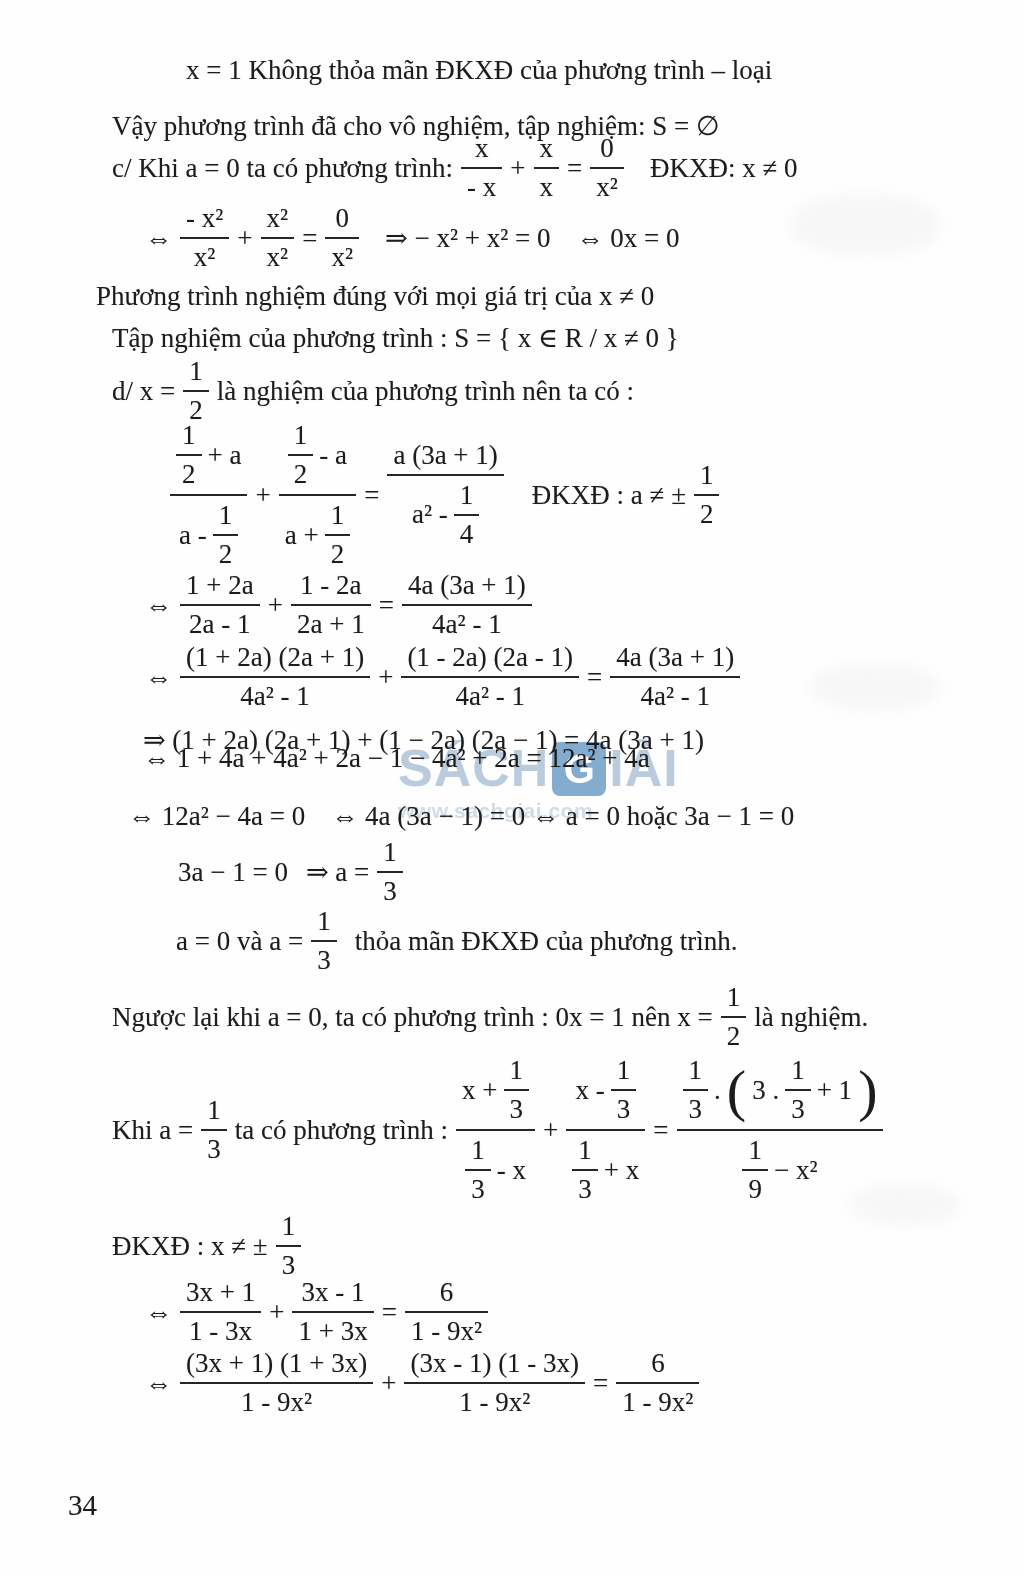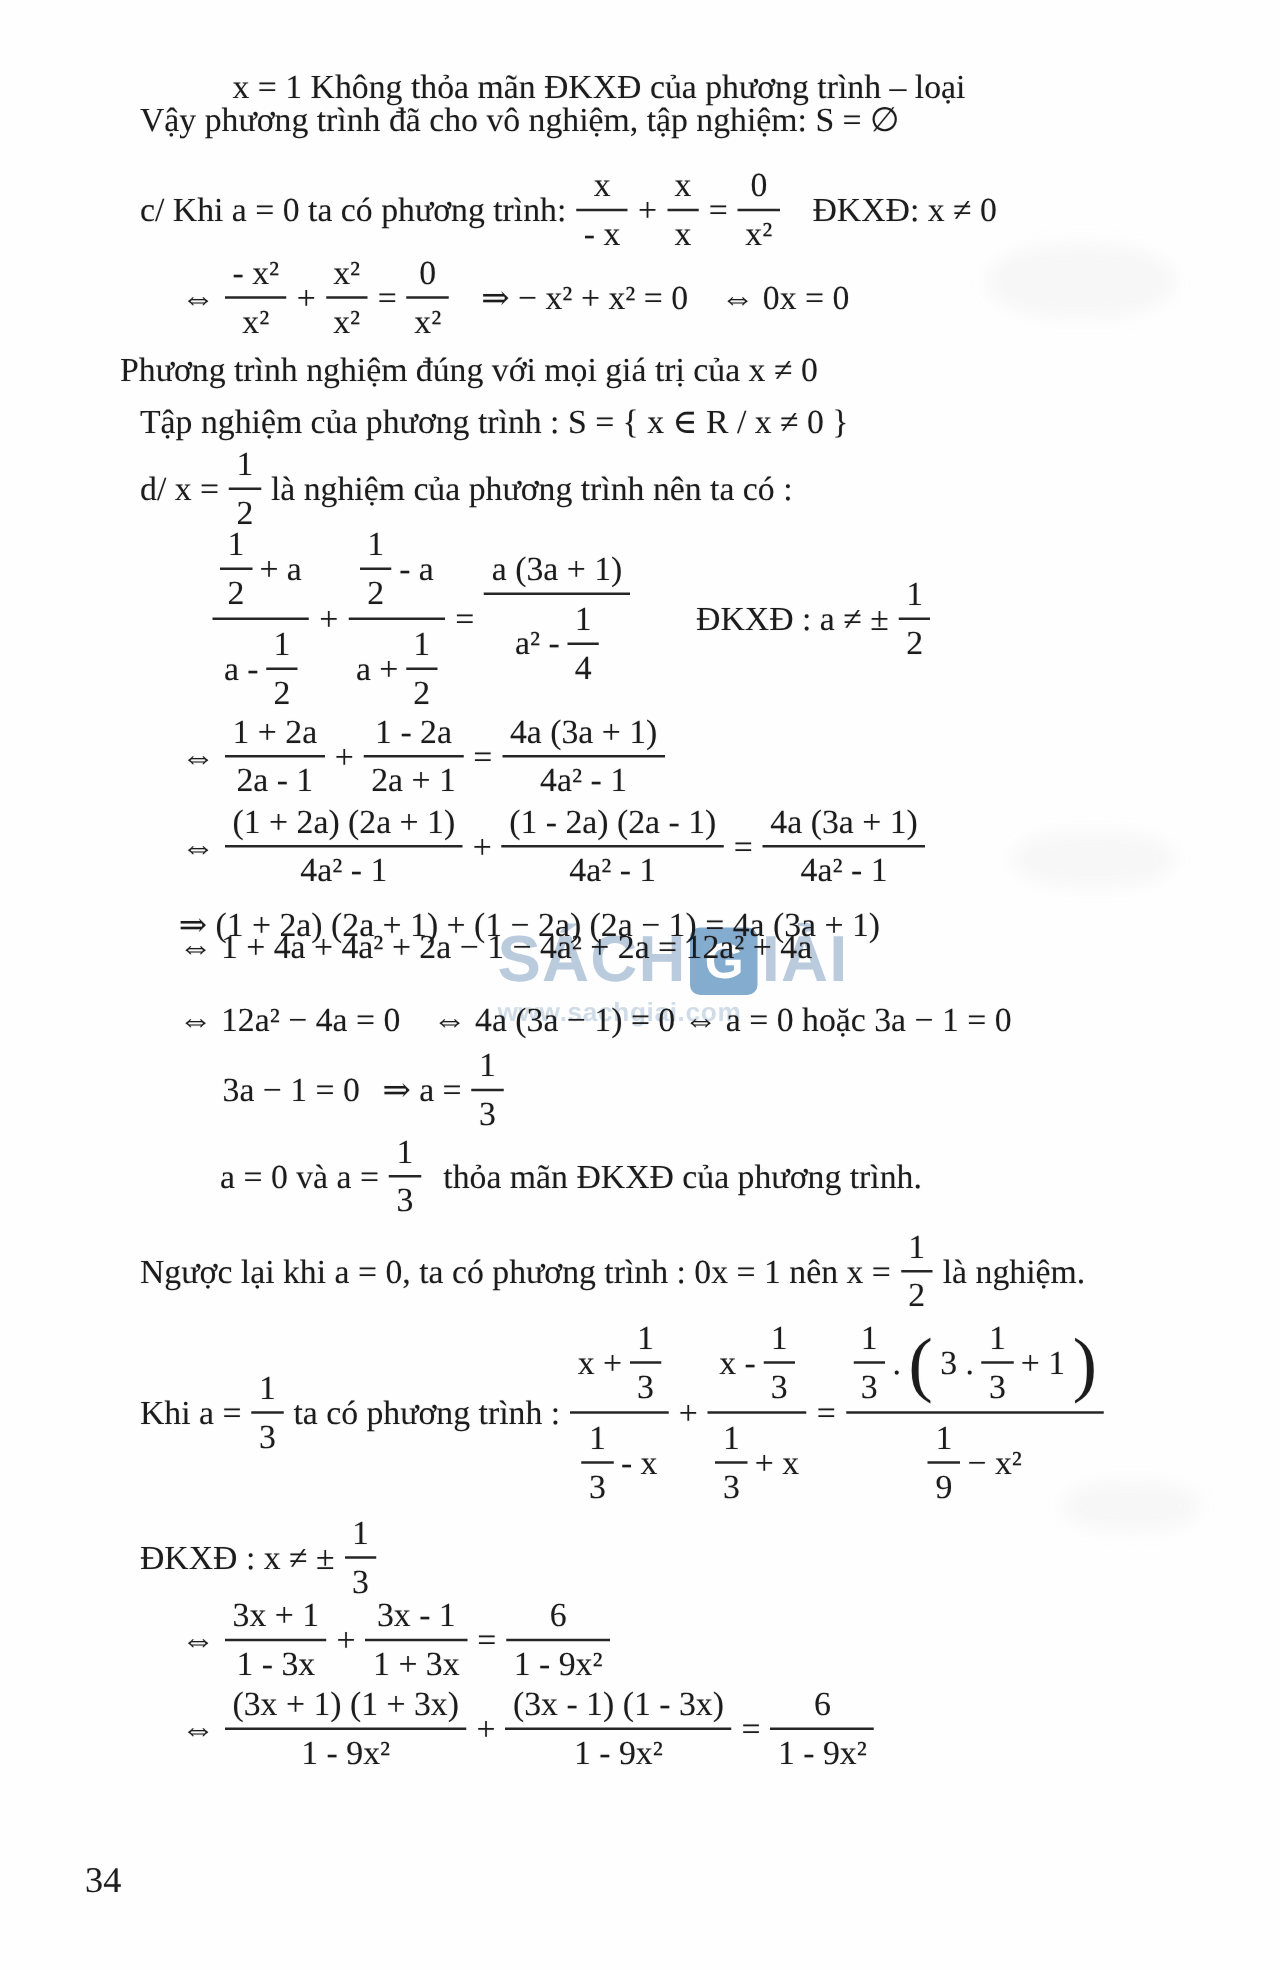--- a/index.html
+++ b/index.html
@@ -17,21 +17,21 @@
   .frac > .num{
     display:flex;justify-content:center;align-items:center;gap:6px;
     border-bottom:2px solid #262626;padding:1px 6px 3px;
   }
   .frac > .den{
     display:flex;justify-content:center;align-items:center;gap:6px;
     padding:3px 6px 1px;
   }
   .sp-s{margin-left:10px;}
   .sp-l{margin-left:18px;}
-  .sp-xl{margin-left:45px;}
+  .sp-xl{margin-left:20px;}
   .bigp{font-size:215%;line-height:0;font-weight:400;transform:translateY(1px);}
   .pageno{font-size:29px;align-items:center;}
 
   .watermark{position:absolute;left:398px;top:742px;z-index:1;opacity:.85;
     font-family:"Liberation Sans","DejaVu Sans",sans-serif;}
   .wm-row{display:flex;align-items:flex-start;gap:3px;font-weight:bold;
     font-size:52px;color:#aec3d8;letter-spacing:1px;line-height:1;}
   .wm-logo{width:54px;height:54px;border-radius:8px;background:#6f9ec7;
     display:flex;align-items:center;justify-content:center;
     color:#ffffff;font-size:40px;font-weight:bold;letter-spacing:0;}
@@ -56,21 +56,21 @@
       <span class="wm-logo">G</span>
       <span>IẢI</span>
     </div>
     <div class="wm-url">www.sachgiai.com</div>
   </div>
 
   <div class="line" style="top:70px;left:186px">
     <span>x = 1  Không thỏa mãn ĐKXĐ của phương trình – loại</span>
   </div>
 
-  <div class="line" style="top:96px;left:112px">
+  <div class="line" style="top:126px;left:112px">
     <span>Vậy phương trình đã cho vô nghiệm, tập nghiệm: S = ∅</span>
   </div>
 
   <div class="line" style="top:168px;left:112px">
     <span>c/  Khi a = 0 ta có phương trình:</span>
     <span class="frac">
         <span class="num">x</span>
         <span class="den">- x</span>
       </span>
     <span>+</span>
@@ -212,21 +212,21 @@
         <span class="den">4a² - 1</span>
       </span>
   </div>
 
   <div class="line" style="top:740px;left:143px">
     <span>⇒ (1 + 2a) (2a + 1) + (1 − 2a) (2a − 1) = 4a (3a + 1)</span>
   </div>
   <div class="line" style="top:758px;left:143px">
     <span>⇔ 1 + 4a + 4a² + 2a − 1 − 4a² + 2a = 12a² + 4a</span>
   </div>
-  <div class="line" style="top:816px;left:143px">
+  <div class="line" style="top:816px;left:128px">
     <span>⇔ 12a² − 4a = 0</span>
     <span class="sp-l">⇔ 4a (3a − 1) = 0 ⇔ a = 0 hoặc 3a − 1 = 0</span>
   </div>
 
   <div class="line" style="top:872px;left:178px">
     <span>3a − 1 = 0</span>
     <span class="sp-s">⇒ a =</span>
     <span class="frac">
         <span class="num">1</span>
         <span class="den">3</span>

